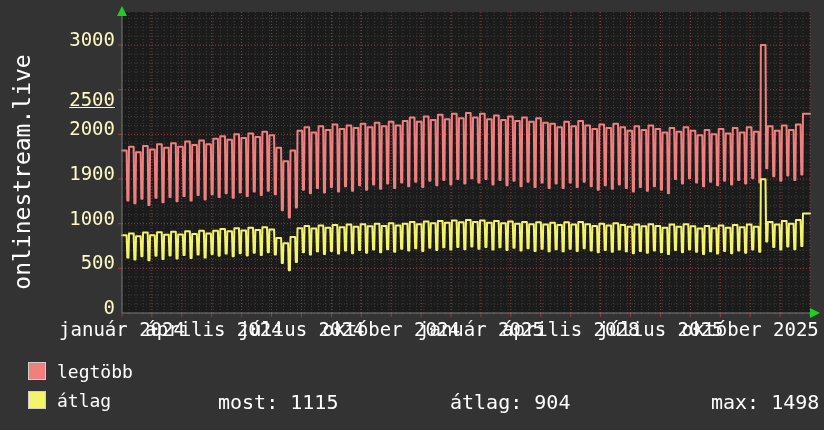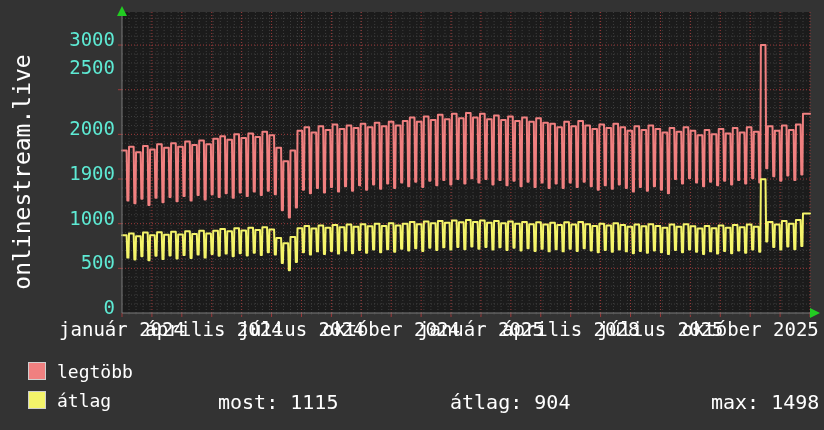--- a/index.html
+++ b/index.html
@@ -1,20 +1,20 @@
 <!DOCTYPE html>
 <html><head>
 <meta charset="utf-8">
 <style>
   html,body{margin:0;padding:0;background:#333333;}
   #app{position:relative;width:824px;height:430px;background:#333333;overflow:hidden;
        font-family:"DejaVu Sans Mono","Liberation Mono",monospace;color:#ffffff;}
   .vtitle{position:absolute;left:22px;top:172px;transform:translate(-50%,-50%) rotate(-90deg);
           white-space:nowrap;font-size:23px;color:#ffffff;}
-  .ylab{position:absolute;left:30px;width:85px;text-align:right;font-size:19px;color:#5eead4;}
+  .ylab{position:absolute;left:30px;width:85px;text-align:right;font-size:19px;color:#fef9c3;}
   .xlab{position:absolute;top:318px;transform:translateX(-50%);white-space:nowrap;
         font-size:19px;color:#ffffff;}
   .legendrow{position:absolute;left:28px;height:20px;}
   .swatch{position:absolute;width:16px;height:16px;border:1px solid #cfcfcf;display:inline-block;}
   .ltext{position:absolute;left:29px;top:-1px;font-size:18px;white-space:nowrap;}
   .stat{position:absolute;font-size:20px;white-space:nowrap;color:#ffffff;}
   svg{display:block;}
 </style>
 </head>
 <body>
@@ -22,21 +22,21 @@
 <div id="app">
 
   <div class="vtitle">onlinestream.live</div>
 
   <div id="ylabels">
       <div class="ylab" style="top: 296px;">0</div>
       <div class="ylab" style="top: 251.341px;">500</div>
       <div class="ylab" style="top: 206.682px;">1000</div>
       <div class="ylab" style="top: 162.024px;">1900</div>
       <div class="ylab" style="top: 117.365px;">2000</div>
-      <div class="ylab" style="top: 56px;">2500</div>
+      <div class="ylab" style="top: 88px; text-decoration: underline;">2500</div>
       <div class="ylab" style="top: 28.0475px;">3000</div>
     </div>
 
   <svg id="plot" width="710" height="322" style="position:absolute;left:116px;top:6px;">
       <rect x="6" y="6" width="688" height="301" fill="#1b1b1b"></rect>
       <line x1="13.020408163265305" y1="6" x2="13.020408163265305" y2="307" stroke="#3e3e3e" stroke-width="1" stroke-dasharray="1 2"></line>
       <line x1="20.04081632653061" y1="6" x2="20.04081632653061" y2="307" stroke="#3e3e3e" stroke-width="1" stroke-dasharray="1 2"></line>
       <line x1="27.06122448979592" y1="6" x2="27.06122448979592" y2="307" stroke="#3e3e3e" stroke-width="1" stroke-dasharray="1 2"></line>
       <line x1="34.08163265306122" y1="6" x2="34.08163265306122" y2="307" stroke="#3e3e3e" stroke-width="1" stroke-dasharray="1 2"></line>
       <line x1="41.10204081632653" y1="6" x2="41.10204081632653" y2="307" stroke="#3e3e3e" stroke-width="1" stroke-dasharray="1 2"></line>

